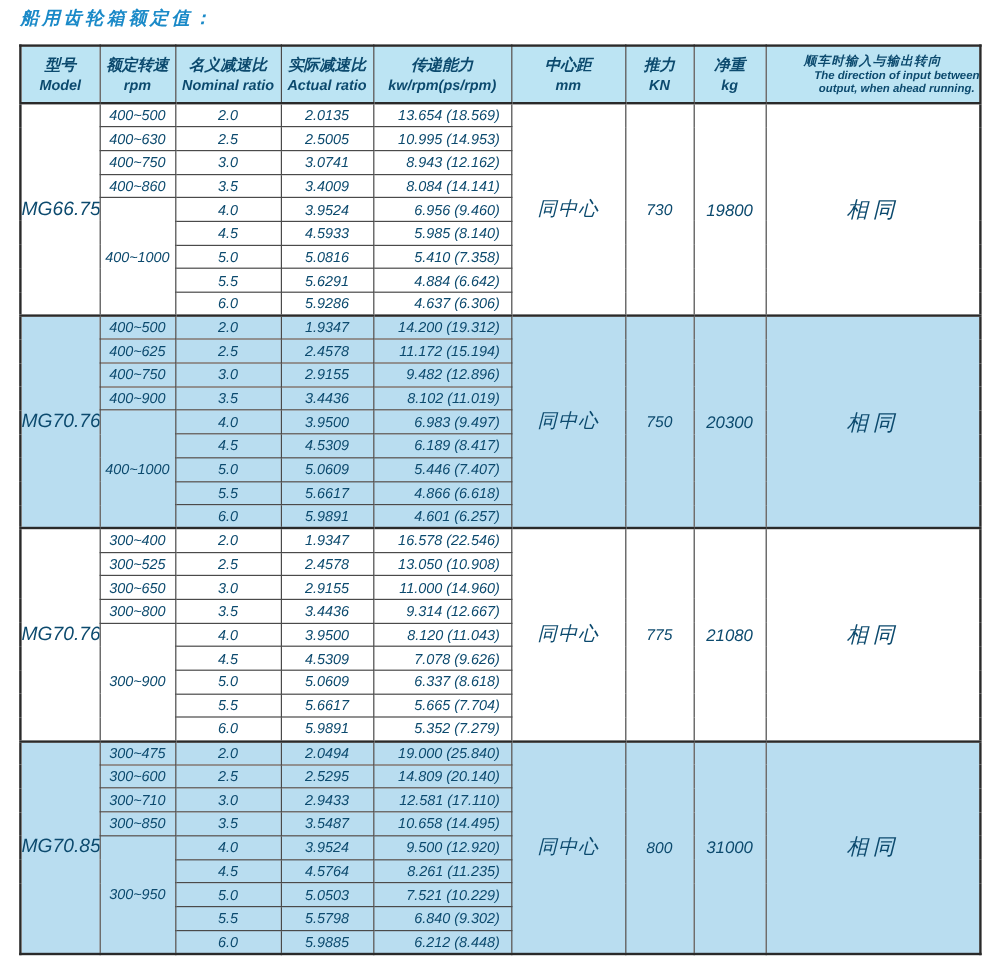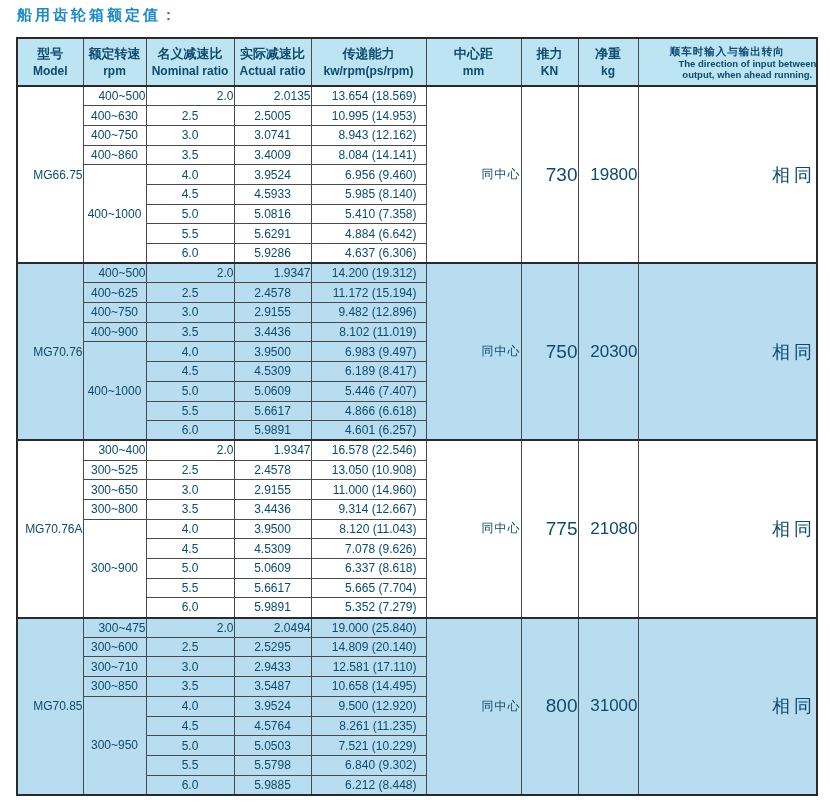--- a/index.html
+++ b/index.html
@@ -1,21 +1,21 @@
 <!DOCTYPE html>
 <html><head>
 <meta charset="utf-8">
 <style>
   html, body { margin: 0; padding: 0; background: #ffffff; }
   body {
     width: 830px; height: 811px; overflow: hidden;
     font-family: "Liberation Sans", sans-serif;
     -webkit-font-smoothing: antialiased;
   }
-  .page { position: relative; width: 830px; height: 811px; }
+  .page { position: relative; width: 830px; height: 811px; font-style: italic; }
 
   .page-title {
     position: absolute; left: 17px; top: 6px;
     font-size: 15px; font-weight: bold; letter-spacing: 3px;
     color: #1b8ac8;
     font-family: "Liberation Serif", serif;
   }
 
   table.data-table {
     position: absolute; left: 16px; top: 37px;
@@ -33,29 +33,29 @@
     background: #bce4f3; font-weight: bold;
     border-bottom: 2px solid #2a2a2a; line-height: 1.35;
   }
   .th-zh { font-size: 13px; }
   .th-en { font-size: 12px; }
   .th-dir .th-zh { font-size: 10.5px; letter-spacing: 1px; }
   .th-dir .th-en { font-size: 9.5px; line-height: 1.2; padding-left: 40px; }
 
   .data-table tbody tr { height: 19.7px; }
   tr.band td { background: #b9ddf0; }
-  tr.block-start td { border-top: 2px solid #2a2a2a; text-align: right; }
-
-  td.model-cell   { font-size: 12px; }
+  tr.block-start td { border-top: 2px solid #2a2a2a; }
+
+  td.model-cell   { font-size: 16px; }
   td.rpm-cell     { font-size: 12px; }
   td.num-cell     { font-size: 12px; }
   td.capacity-cell{ text-align: right; padding-right: 9px; font-size: 12px; padding-left: 13px; }
-  td.center-cell  { font-size: 12px; letter-spacing: 1px; }
-  td.num-strong   { font-size: 19px; }
-  td.weight-cell  { font-size: 17px; }
+  td.center-cell  { font-size: 16px; letter-spacing: 1px; }
+  td.num-strong   { font-size: 13px; }
+  td.weight-cell  { font-size: 14px; }
   td.direction-cell { font-size: 18px; letter-spacing: 4px; }
 </style>
 </head>
 <body>
 
 <div class="page">
 
   <div class="page-title">船用齿轮箱额定值：</div>
 
   <table class="data-table">

